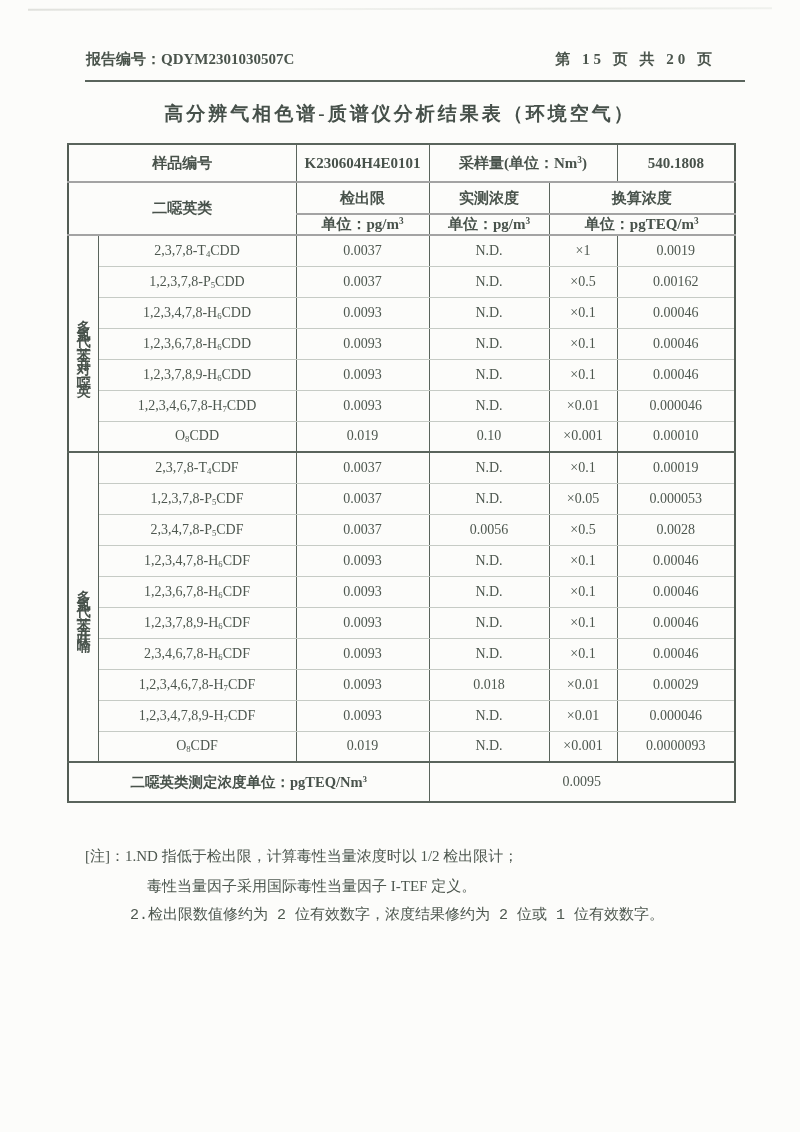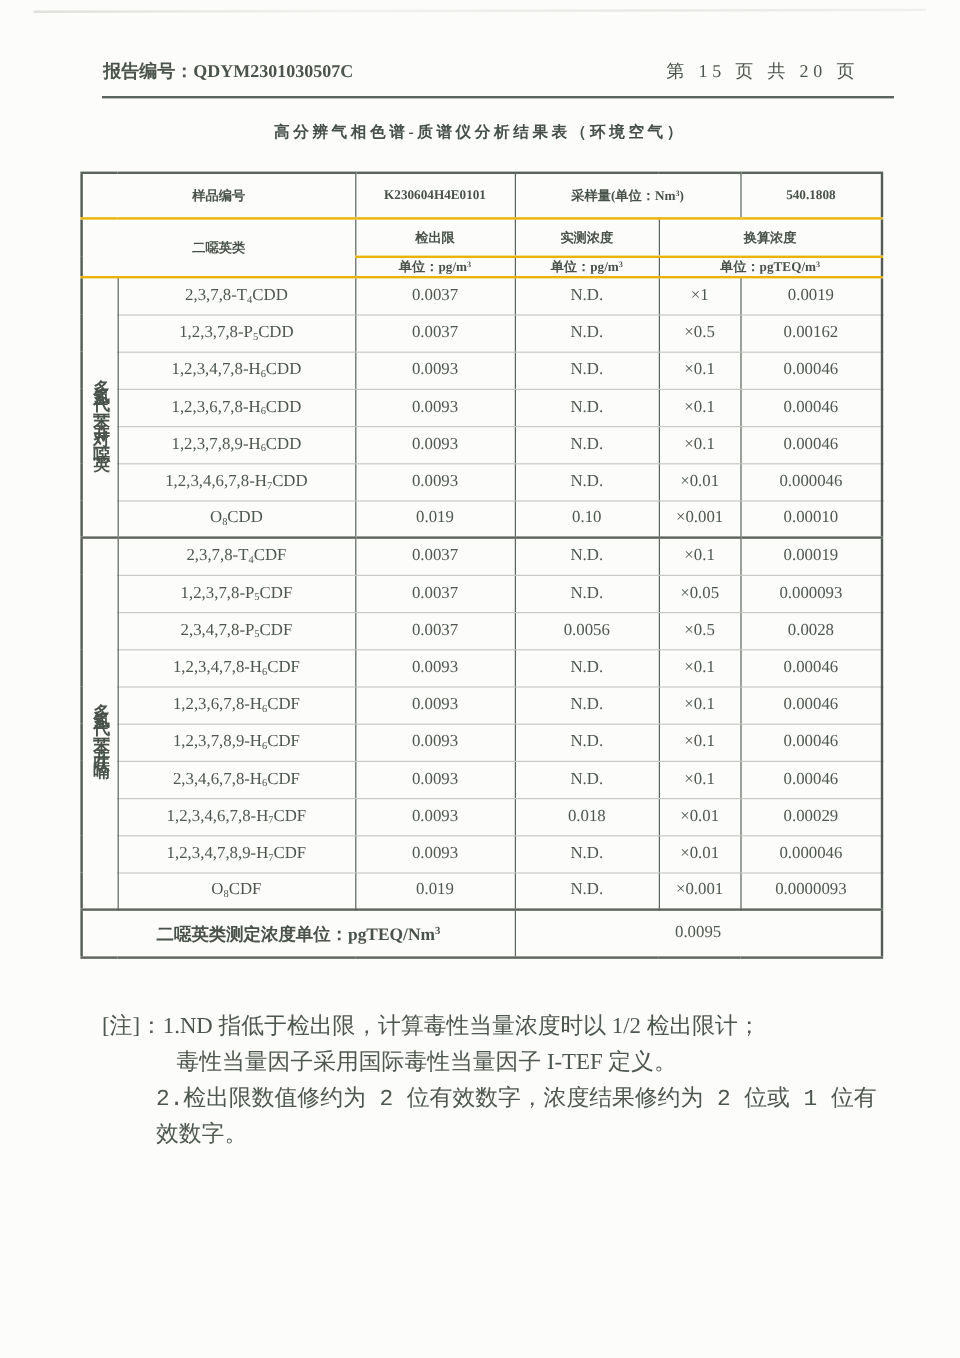--- a/index.html
+++ b/index.html
@@ -16,69 +16,69 @@
   .scan-artifact {
     position:absolute; top:8px; left:28px; width:744px; height:2px;
     background:linear-gradient(90deg,#d9dad5,#efF0ec 35%,#e3e5e0 70%,#eceeea);
     opacity:.8; transform:rotate(-.12deg);
   }
   .report-line {
     position:absolute; top:50px; left:86px; width:630px;
     display:flex; justify-content:space-between; align-items:baseline;
     font-size:15px; font-weight:bold; color:#4a544c;
   }
-  .page-indicator { letter-spacing:4px; font-weight:normal; }
+  .page-indicator { letter-spacing:4px; font-weight:bold; }
   .header-rule {
     position:absolute; top:80px; left:85px; width:660px; height:2px;
     background:#5a645c;
   }
   .doc-title {
     position:absolute; top:101px; left:0; width:100%;
-    text-align:center; font-size:13px; font-weight:bold;
+    text-align:center; font-size:19px; font-weight:bold;
     letter-spacing:3px; color:#46504a;
   }
   table.results {
     position:absolute; top:143px; left:67px;
     width:667px; border-collapse:collapse; table-layout:fixed;
     border:2px solid #525c54;
     font-size:14px; color:#4d574f;
   }
   table.results td {
     border-left:1px solid #5a645c; border-right:1px solid #5a645c;
     text-align:center; vertical-align:middle;
     padding:0 2px; overflow:hidden;
   }
   .row-sample  { height:38px; }
   .row-head    { height:32px; }
   .row-unit    { height:17px; }
   .body-row    { height:31px; }
   .summary-row { height:40px;padding-left:25px; }
   .row-sample td, .row-head td, .row-unit td {
-    border-top:2px solid #5a645c; border-bottom:2px solid #eab308;
-    font-weight:bold; font-size:11px; color:#48524b;
+    border-top:2px solid #5a645c; border-bottom:2px solid #a3a3a3;
+    font-weight:bold; font-size:15px; color:#48524b;
   }
   .body-row td {
     border-top:1px solid #c6cbc5; border-bottom:1px solid #c6cbc5;
   }
   .body-row.group-start td { border-top:2px solid #5a645c; }
   .summary-row td {
     border-top:2px solid #5a645c; border-bottom:2px solid #5a645c;
   }
   .summary-row td.lbl { font-weight:bold; font-size:14.5px; color:#48524b; }
   td.group-label { font-weight:bold; padding:0; }
   td.group-label .vtext {
     writing-mode:vertical-rl; text-orientation:upright;
     margin:0 auto; font-size:14px; letter-spacing:7px; color:#48524b;
   }
   sub, sup { font-size:0.62em; line-height:0; }
   sub { vertical-align:-0.25em; }
   sup { vertical-align:0.55em; }
   .notes {
     position:absolute; top:841px; left:85px; width:650px;
-    font-size:19px; line-height:30px; color:#4d574f;
+    font-size:15px; line-height:30px; color:#4d574f;
   }
   .notes .n2 { padding-left:62px; }
   .notes .n3 { padding-left:45px;font-family:Liberation Mono, monospace; }
 </style>
 </head>
 <body>
 
 <div class="page">
   <div class="scan-artifact"></div>
 
@@ -179,21 +179,21 @@
           <td>0.0037</td>
           <td>N.D.</td>
           <td>×0.1</td>
           <td>0.00019</td>
         </tr>
         <tr class="body-row">
           <td>1,2,3,7,8-P<sub>5</sub>CDF</td>
           <td>0.0037</td>
           <td>N.D.</td>
           <td>×0.05</td>
-          <td>0.000093</td>
+          <td>0.000053</td>
         </tr>
         <tr class="body-row">
           <td>2,3,4,7,8-P<sub>5</sub>CDF</td>
           <td>0.0037</td>
           <td>0.0056</td>
           <td>×0.5</td>
           <td>0.0028</td>
         </tr>
         <tr class="body-row">
           <td>1,2,3,4,7,8-H<sub>6</sub>CDF</td>

